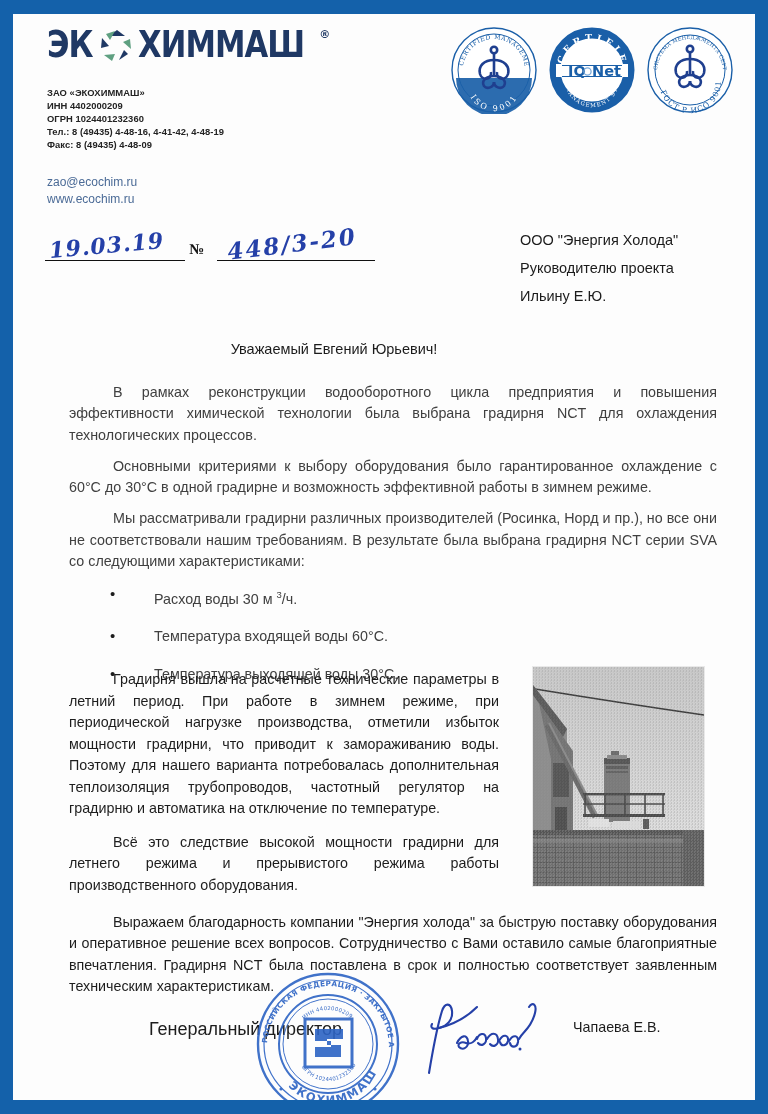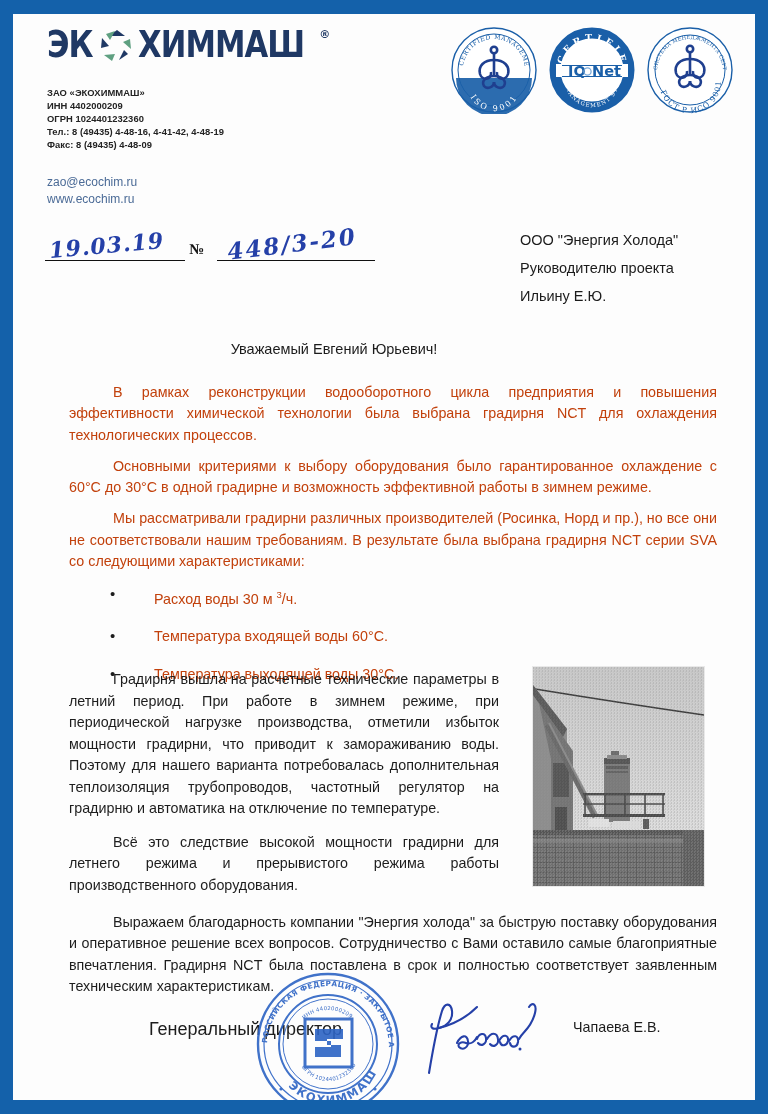--- a/index.html
+++ b/index.html
@@ -109,21 +109,21 @@
     font-family:"Liberation Sans", sans-serif;
     font-size:14.5px;
     color:#1b1b1b;
   }
   .body {
     position:absolute;
     left:56px; top:368px; width:648px;
     font-family:"Liberation Sans", sans-serif;
     font-size:14.3px;
     line-height:21.3px;
-    color:#c2410c;
+    color:#404040;
     text-align:justify;
   }
   .body p { margin:0 0 10px 0; text-indent:44px; }
 
   .bullets { list-style:none; margin:12px 0 18px 0; padding:0; }
   .bullets li {
     position:relative;
     padding-left:85px;
     margin-bottom:16px;
     text-indent:0;

